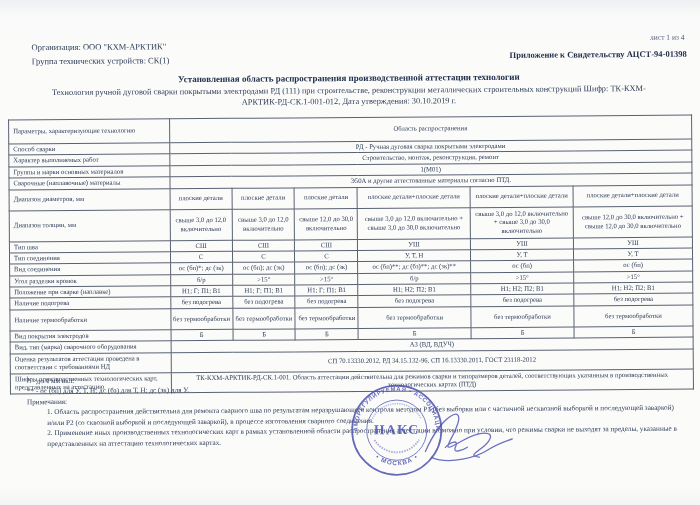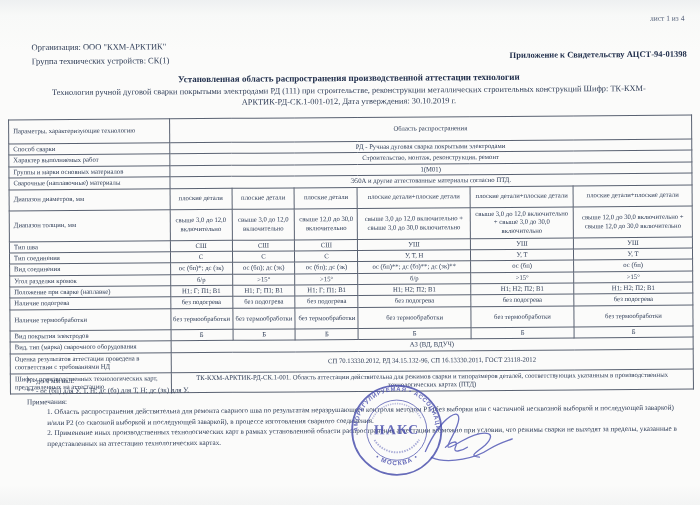--- a/index.html
+++ b/index.html
@@ -9,21 +9,21 @@
     background:linear-gradient(180deg,#eef0f1 0%,#f8f9f8 3%,#fbfbfa 10%,#fbfbfa 96%,#f3f4f4 100%);
     color:#2f3d57;
     position:relative;
   }
   .scan {
     position:absolute; inset:0;
     transform:rotate(-0.4deg);
     transform-origin:50% 50%;
   }
   .sheet-label {
-    position:absolute; top:16px; right:14px;
+    position:absolute; top:35px; right:14px;
     font-size:7.5px; color:#55617a;
   }
   .org-block { position:absolute; top:38px; left:33px; font-size:8.5px; line-height:1.7; }
   .appendix {
     position:absolute; top:51px; right:12px;
     font-size:8.5px; font-weight:bold; color:#22304d;
   }
   .doc-title {
     position:absolute; top:73px; left:0; right:0;
     text-align:center; font-size:9px; font-weight:bold; color:#22304d;

